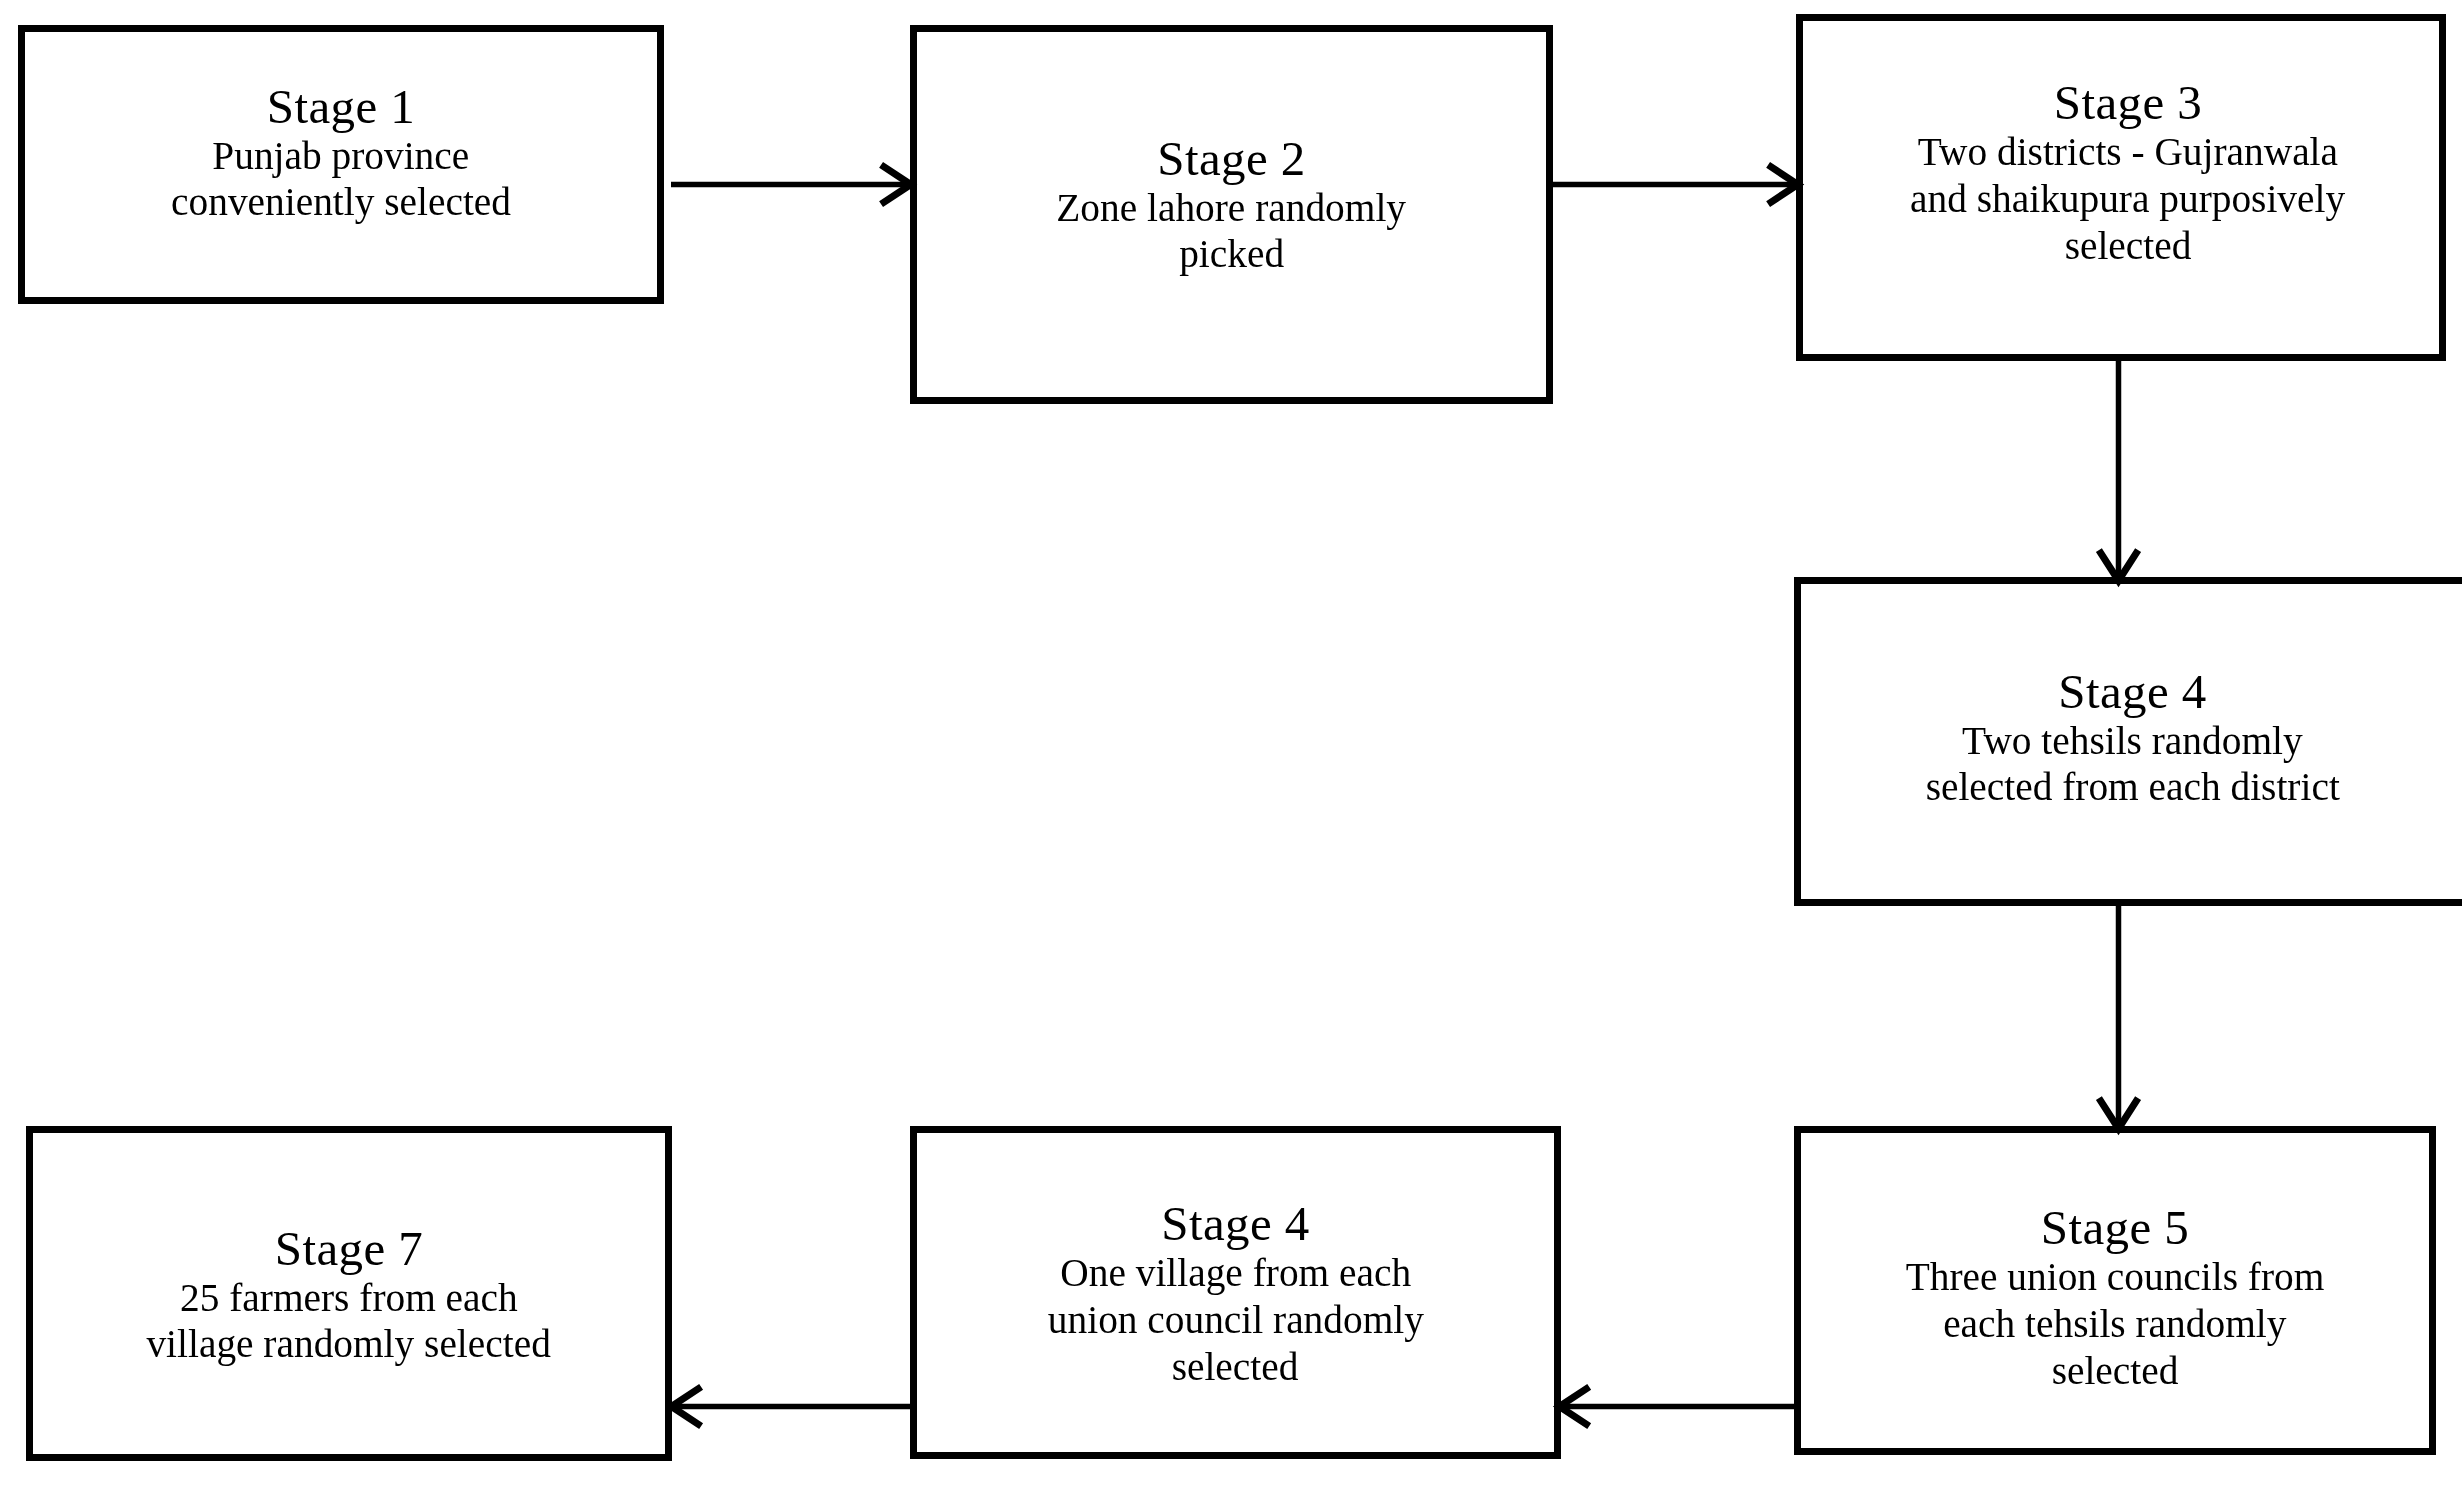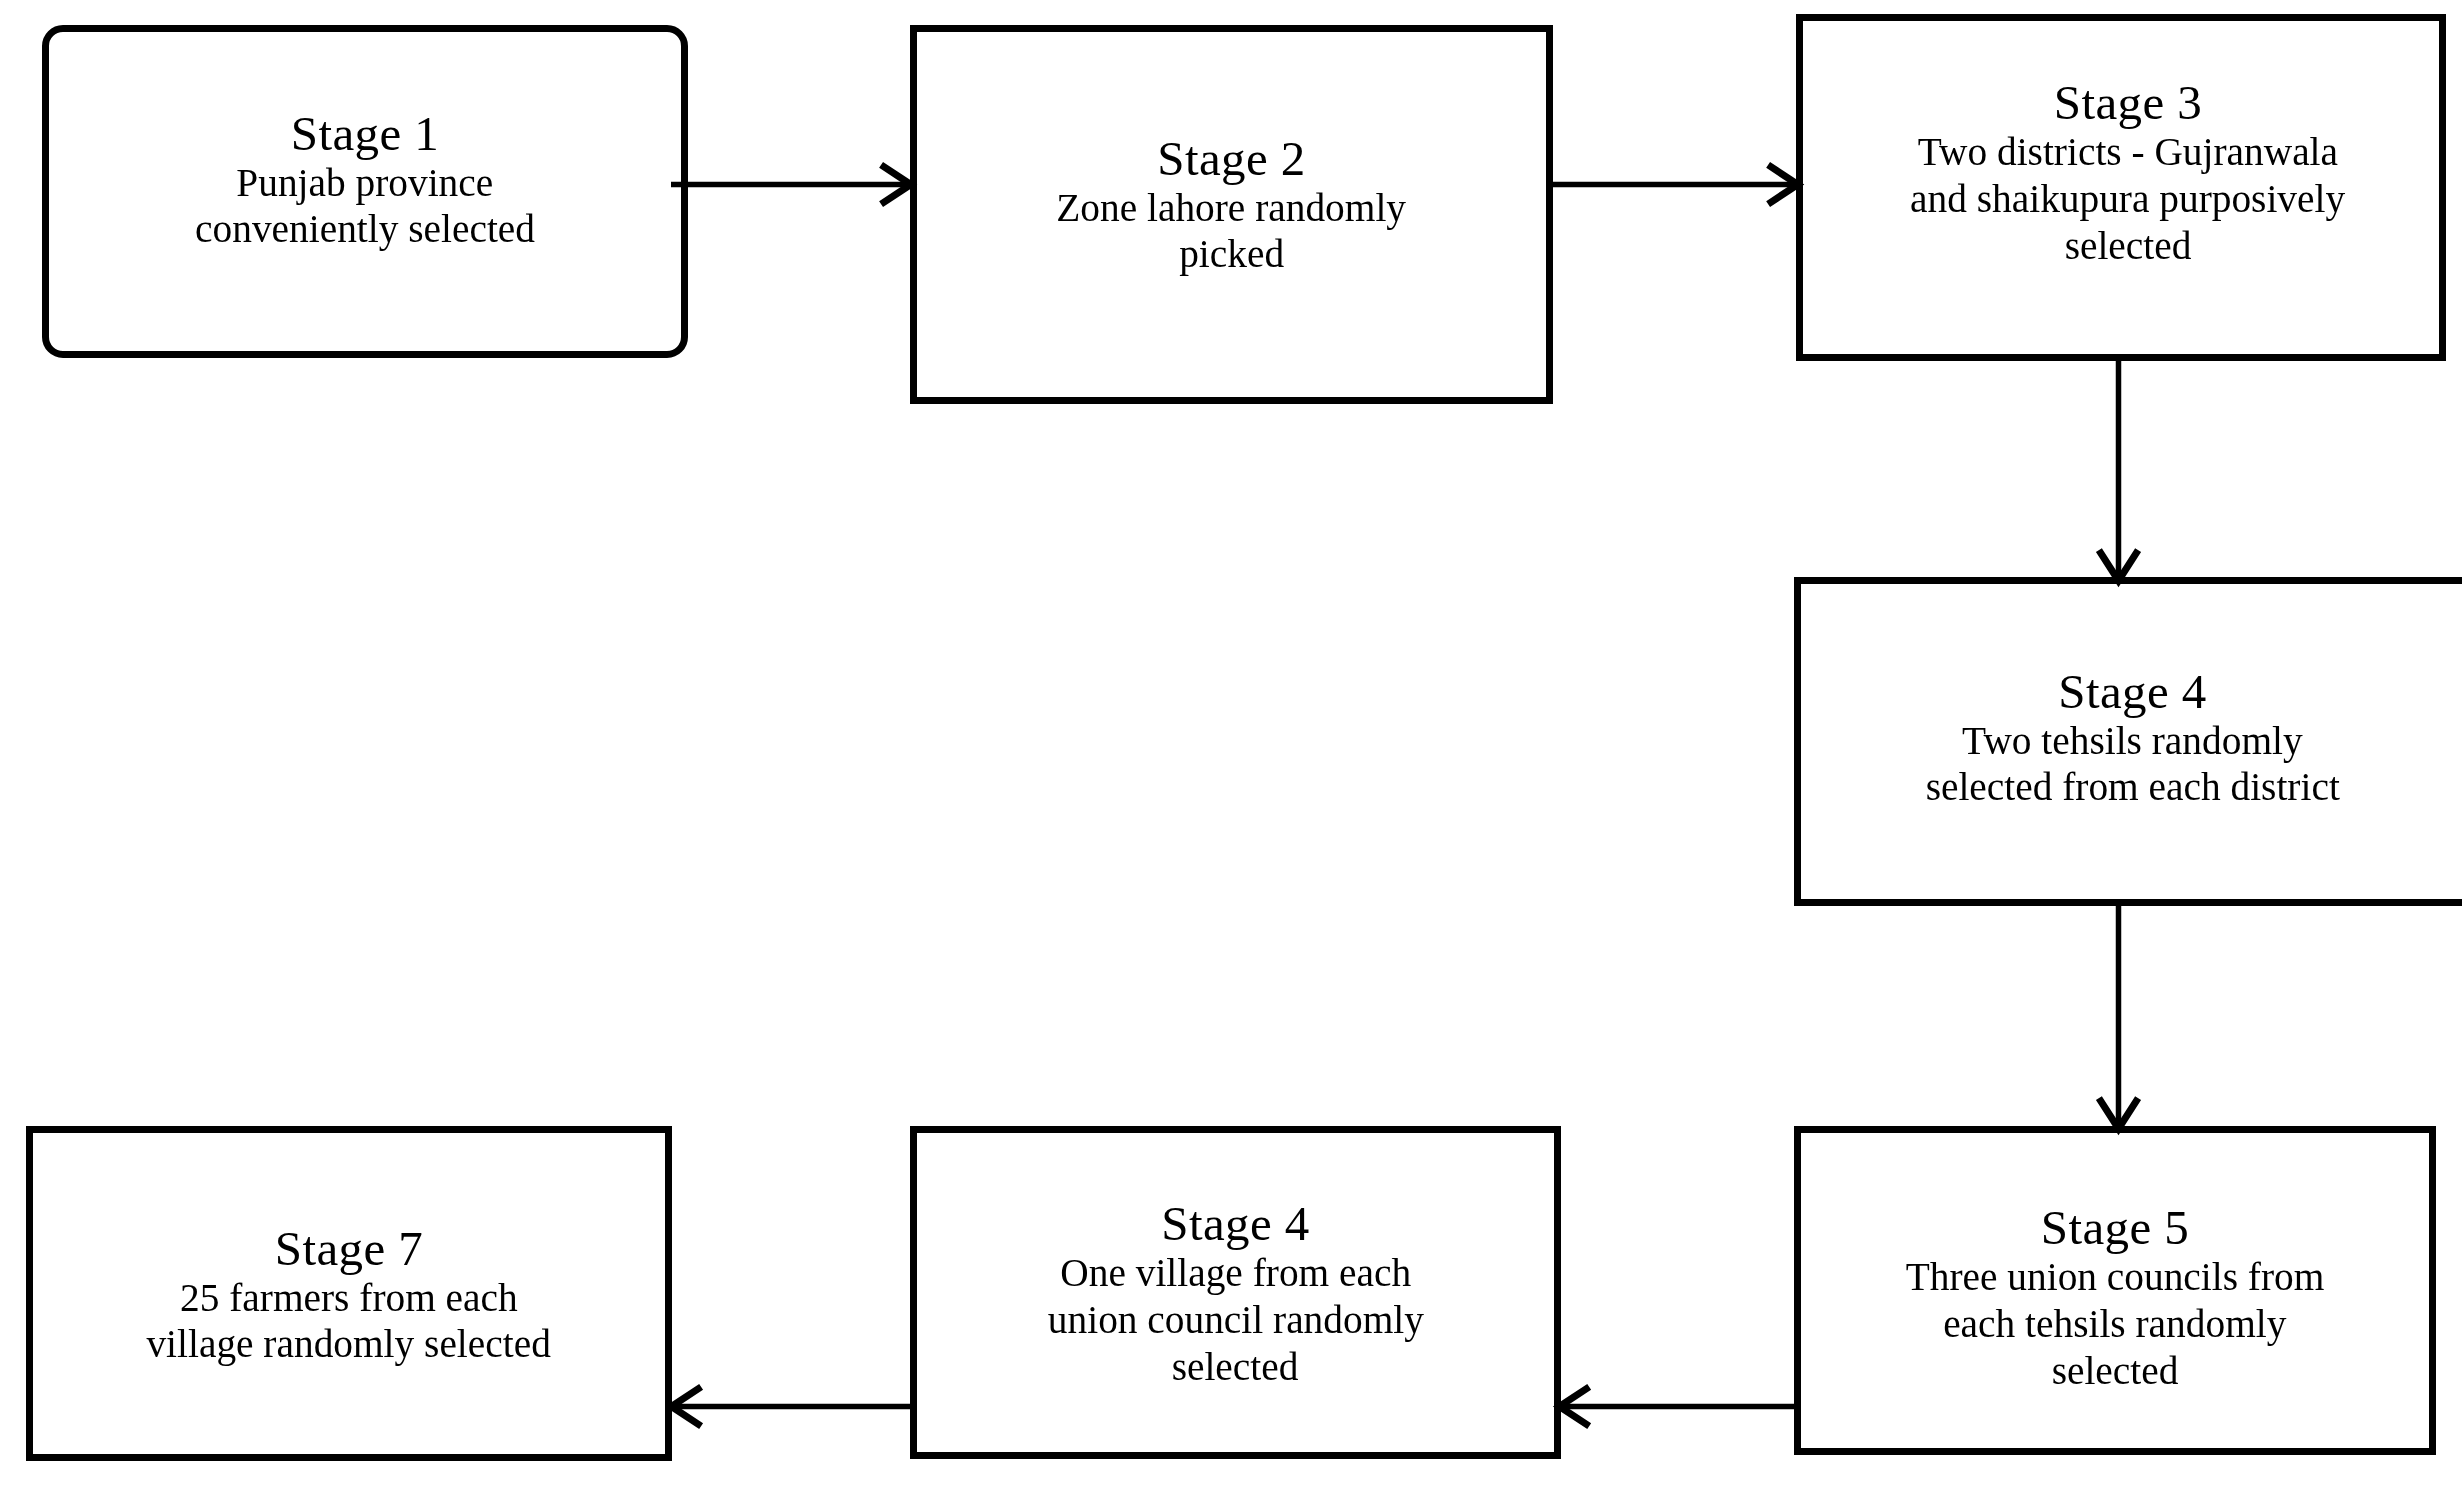--- a/index.html
+++ b/index.html
@@ -42,21 +42,21 @@
   }
   .stage-desc {
     font-size: 41px;
     line-height: 1.14;
     font-weight: 400;
     transform: scaleX(0.96);
     transform-origin: center;
   }
 
   
-  #box-stage-1 { left: 42px;   top: 25px;   width: 646px; height: 333px; border-radius: 21px; }
+  #box-stage-1 { left: 18px;   top: 25px;   width: 646px; height: 279px; }
   #box-stage-2 { left: 910px; top: 25px;   width: 643px; height: 379px; }
   #box-stage-3 { left: 1796px; top: 14px;   width: 650px; height: 347px; padding-left: 25px; }
   #box-stage-4 { left: 1794px; top: 577px;  width: 677px; height: 329px; }
   #box-stage-5 { left: 1794px; top: 1126px; width: 642px; height: 329px; }
   #box-stage-6 { left: 910px; top: 1126px; width: 651px; height: 333px; }
   #box-stage-7 { left: 26px;   top: 1126px; width: 646px; height: 335px; font-family: Liberation Serif, serif; }
 
   
   #box-stage-1 .inner { transform: translateY(-11px); }
   #box-stage-2 .inner { transform: translateY(-9.4px); }

